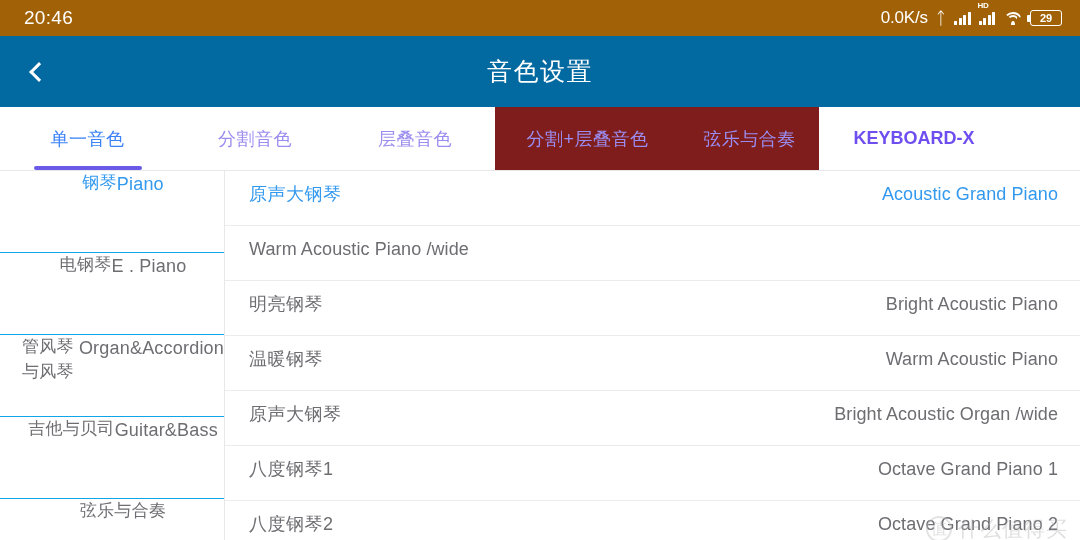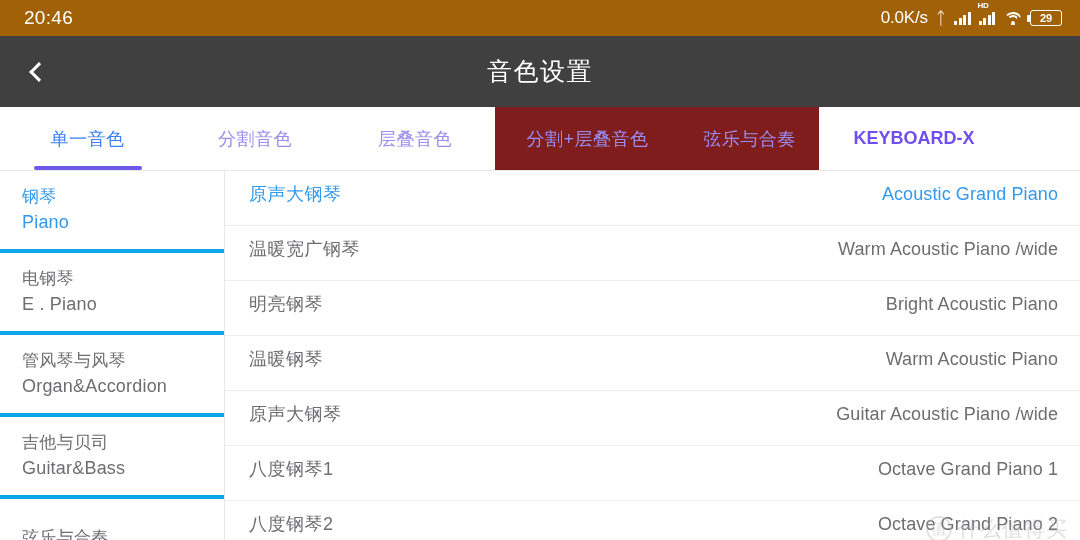--- a/index.html
+++ b/index.html
@@ -100,21 +100,21 @@
     font-size: 11px;
     font-weight: bold;
     color: #fff;
     letter-spacing: -.2px;
   }
 
   
   .appbar {
     position: relative;
     height: 71px;
-    background: #404040;
+    background: #0369a1;
     display: flex;
     align-items: center;
     justify-content: center;
   }
   .back-btn {
     position: absolute;
     left: 14px; top: 50%;
     transform: translateY(-50%);
     width: 44px; height: 44px;
     display: flex;
@@ -178,23 +178,23 @@
     width: 225px;
     flex: 0 0 225px;
     border-right: 1px solid #e8e8ea;
     background: #ffffff;
     overflow: hidden;
   }
   .side-item {
     height: 82px;
     padding: 0 0 0 22px;
     display: flex;
-    flex-direction: column;
-    justify-content: center;
-    border-bottom: 4px solid #0ea5e9;
+    flex-direction: row;
+    justify-content: center;
+    border-bottom: 1px solid #0ea5e9;
     color: #6d6d72;
   }
   .side-item.selected { color: #3399ee; }
   .side-zh { font-size: 17px; line-height: 1.45; letter-spacing: .3px; }
   .side-en { font-size: 18px; line-height: 1.45; letter-spacing: .2px; }
 
   .list {
     flex: 1 1 auto;
     background: #ffffff;
     overflow: hidden;
@@ -325,34 +325,33 @@
         <div class="side-zh">弦乐与合奏</div>
         <div class="side-en"></div>
       </div>
     </div>
   <div class="list" id="list">
     <div class="list-row selected">
         <span class="row-zh">原声大钢琴</span>
         <span class="row-en">Acoustic Grand Piano</span>
       </div>
       <div class="list-row">
-        <span class="row-zh">温暖宽广钢琴</span>
         <span class="row-en">Warm Acoustic Piano /wide</span>
       </div>
       <div class="list-row">
         <span class="row-zh">明亮钢琴</span>
         <span class="row-en">Bright Acoustic Piano</span>
       </div>
       <div class="list-row">
         <span class="row-zh">温暖钢琴</span>
         <span class="row-en">Warm Acoustic Piano</span>
       </div>
       <div class="list-row">
         <span class="row-zh">原声大钢琴</span>
-        <span class="row-en">Guitar Acoustic Piano /wide</span>
+        <span class="row-en">Bright Acoustic Organ /wide</span>
       </div>
       <div class="list-row">
         <span class="row-zh">八度钢琴1</span>
         <span class="row-en">Octave Grand Piano 1</span>
       </div>
       <div class="list-row">
         <span class="row-zh">八度钢琴2</span>
         <span class="row-en">Octave Grand Piano 2</span>
       </div>
       <div class="watermark">

